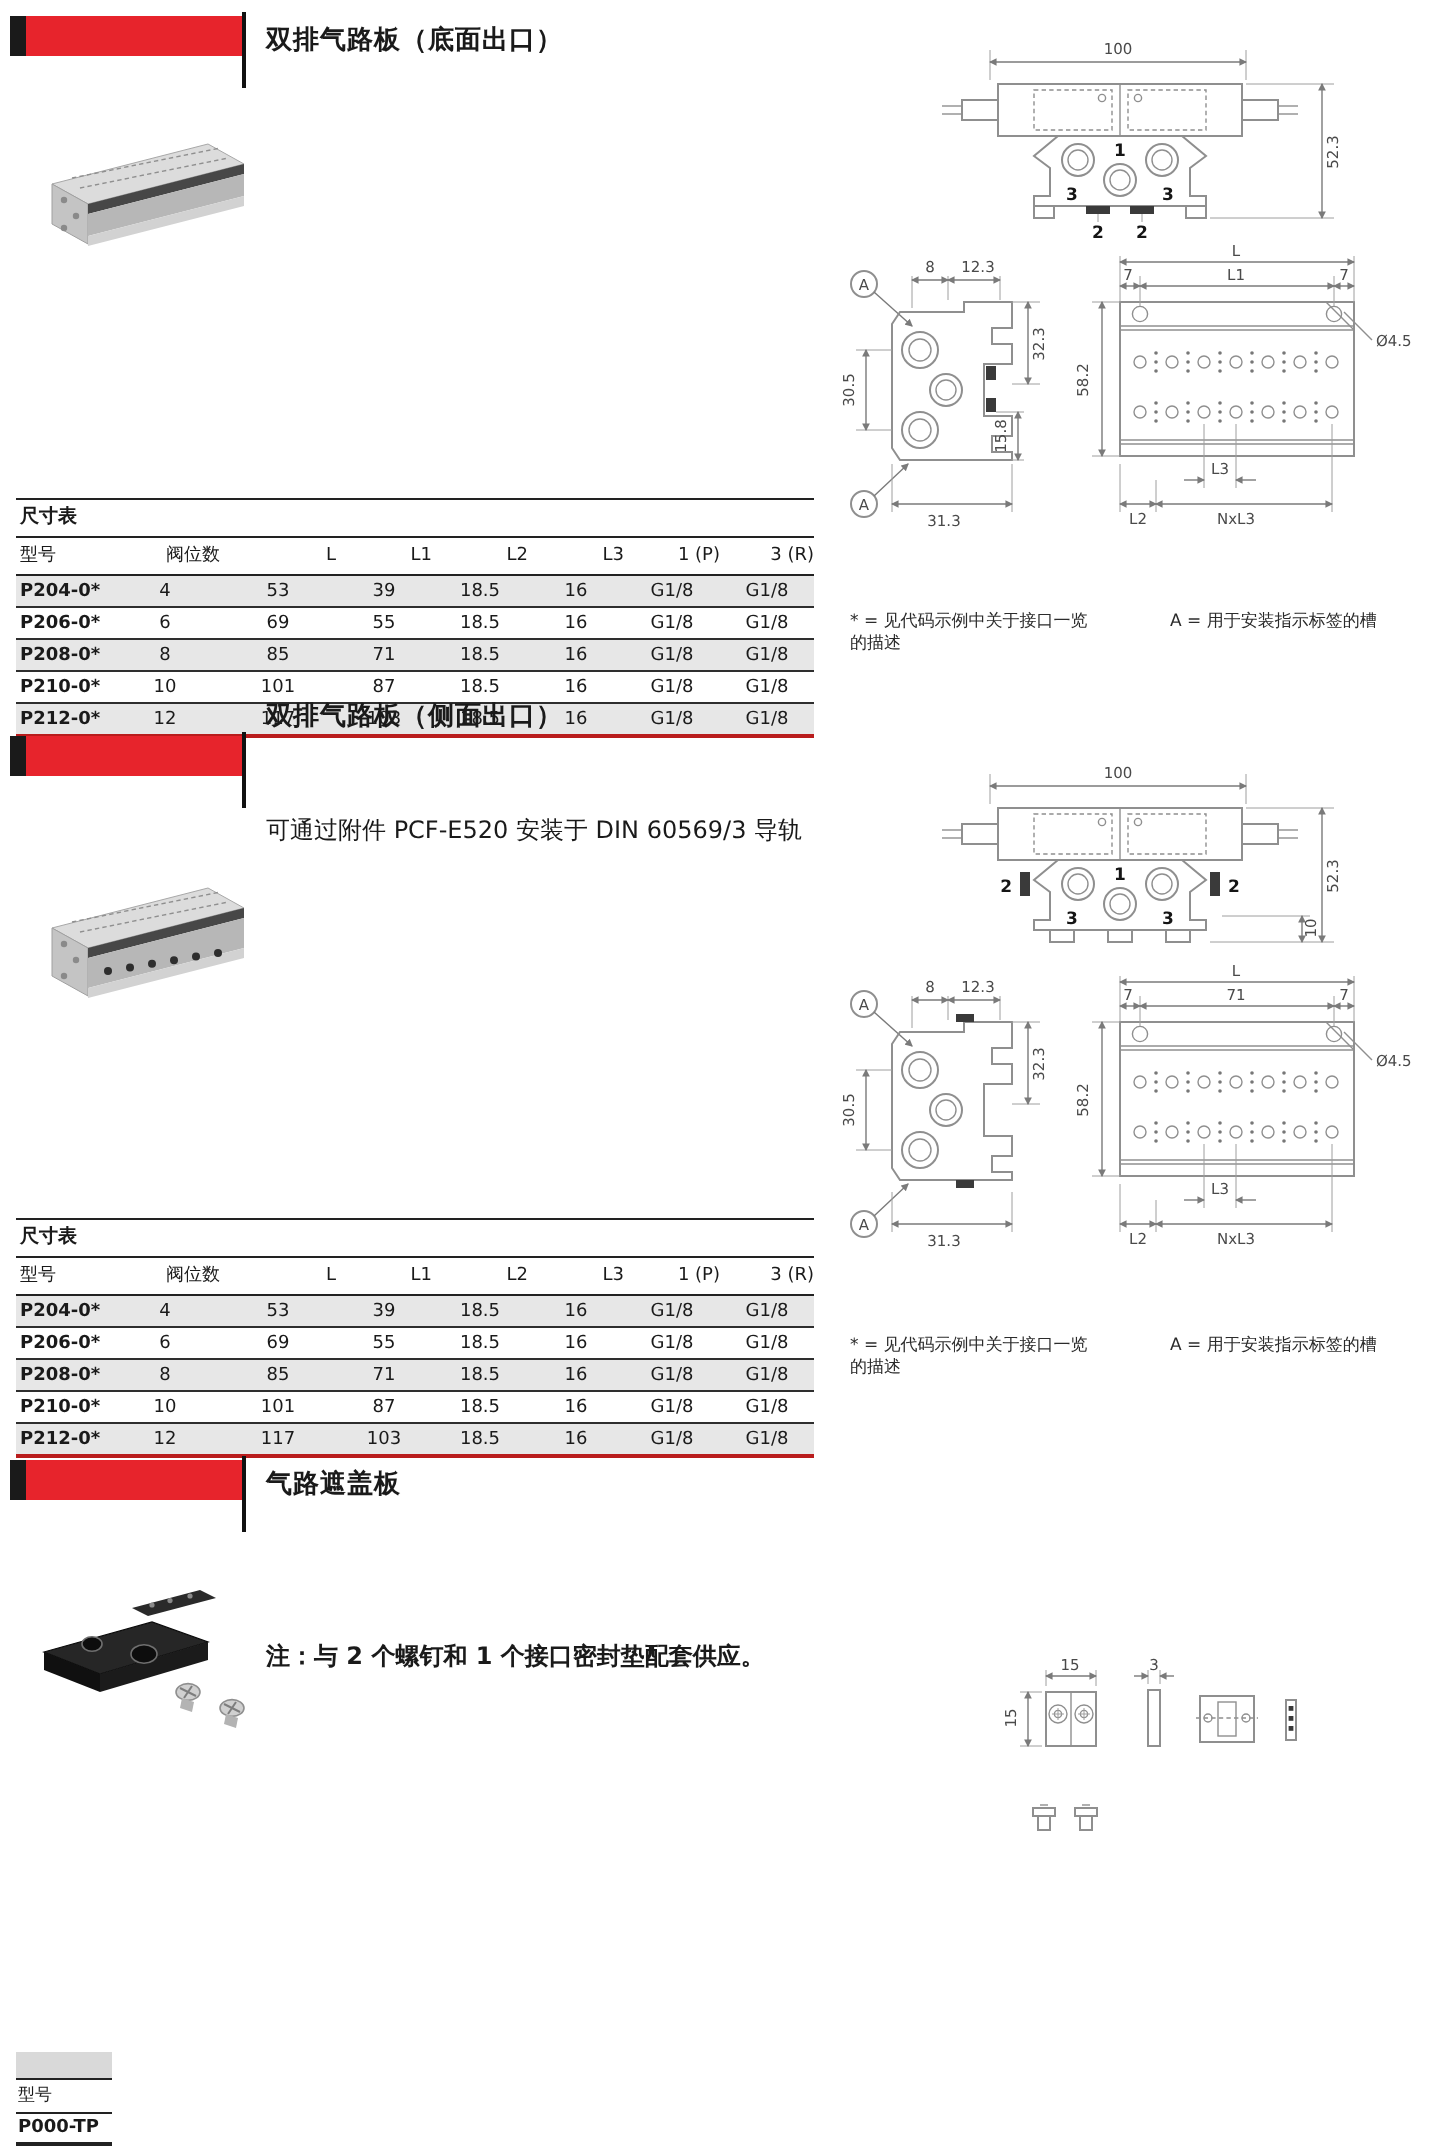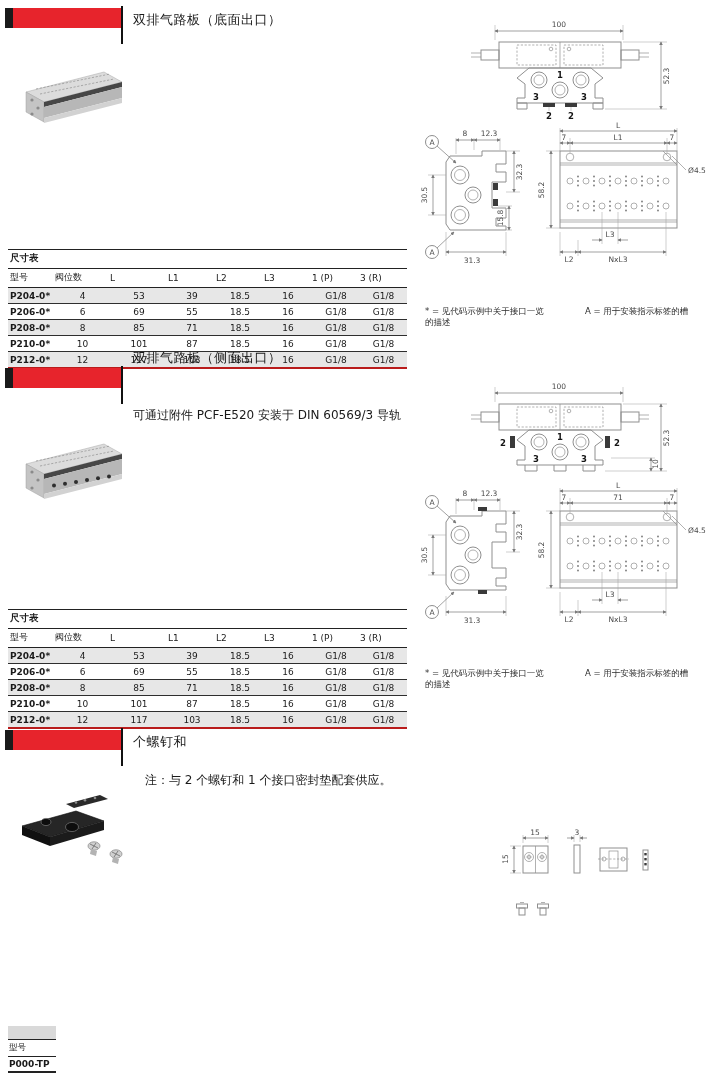--- a/index.html
+++ b/index.html
@@ -3,28 +3,28 @@
 <meta charset="utf-8">
 <style>
   html,body{margin:0;padding:0;background:#fff;}
   body{width:728px;height:1076px;position:relative;font-family:"DejaVu Sans",sans-serif;color:#1a1a1a;overflow:hidden;}
   .abs{position:absolute;}
   
   .banner{position:absolute;left:5px;height:20px;display:flex;}
   .banner .blk{width:8px;background:#1a1a1a;}
   .banner .red{width:108px;background:#e7242c;}
   .vrule{position:absolute;left:121px;width:2px;background:#111;}
-  .sec-title{position:absolute;left:133px;font-size:13px;font-weight:normal;letter-spacing:.5px;white-space:nowrap;}
+  .sec-title{position:absolute;left:133px;font-size:13px;font-weight:bold;letter-spacing:.5px;white-space:nowrap;}
   .sub-text{position:absolute;left:133px;font-size:12px;white-space:nowrap;}
-  .note-text{position:absolute;left:145px;font-size:12px;font-weight:normal;white-space:nowrap;}
+  .note-text{position:absolute;left:133px;font-size:12px;font-weight:bold;white-space:nowrap;margin-top:48px;}
   
   .tbl-block{position:absolute;left:8px;width:399px;}
   .tbl-caption{font-size:9.5px;font-weight:bold;padding:2px 2px 3px;border-top:1px solid #222;border-bottom:1px solid #222;font-family:Liberation Mono, monospace;}
   table.dim-table{width:399px;border-collapse:collapse;table-layout:fixed;font-size:9px;}
-  table.dim-table th{font-weight:normal;text-align:left;padding:2px 0 3px;border-bottom:1px solid #222;}
+  table.dim-table th{font-weight:normal;text-align:right;padding:2px 0 3px;border-bottom:1px solid #222;}
   table.dim-table td{text-align:center;padding:2.5px 0;border-bottom:1px solid #2e2e2e;}
   table.dim-table th.c0,table.dim-table td.c0{text-align:left;padding-left:2px;}
   table.dim-table td.c0{font-weight:bold;}
   table.dim-table tbody tr:nth-child(odd){background:#e7e7e7;}
   table.dim-table tbody tr:last-child td{border-bottom:2px solid #b91c1c;}
   
   .footnote{position:absolute;font-size:8.5px;color:#2b2b2b;line-height:1.3;white-space:nowrap;}
   
   .mini{position:absolute;left:8px;width:48px;font-size:8.5px;}
   .mini .swatch{height:13px;background:#d9d9d9;border-bottom:1.5px solid #222;}
@@ -615,21 +615,21 @@
   <div>* = 见代码示例中关于接口一览</div>
   <div>的描述</div>
 </div>
 <div class="footnote" style="left:585px;top:668px">A = 用于安装指示标签的槽</div>
 
 <div class="banner" style="top:730px">
     <div class="blk"></div>
     <div class="red"></div>
   </div>
 <div class="vrule" style="top:728px;height:38px"></div>
-<div class="sec-title" style="top:733px">个螺钉和</div>
+<div class="sec-title" style="top:733px">气路遮盖板</div>
 <div class="note-text" style="top:772px">注：与 2 个螺钉和 1 个接口密封垫配套供应。</div>
 
 <svg class="abs" style="left:8px;top:788px" width="135" height="90">
   <polygon points="58,16 92,7 100,11 66,20" fill="#2a2a2a"></polygon>
   <circle cx="68" cy="14.5" r="1.3" fill="#8a8a8a"></circle>
     <circle cx="77" cy="12.3" r="1.3" fill="#8a8a8a"></circle>
     <circle cx="87" cy="10" r="1.3" fill="#8a8a8a"></circle>
   <polygon points="14,38 68,23 96,33 42,49" fill="#262626" stroke="#0a0a0a" stroke-width=".6"></polygon>
   <polygon points="14,38 42,49 42,58 14,47" fill="#101010"></polygon>
   <polygon points="42,49 96,33 96,42 42,58" fill="#1b1b1b"></polygon>

